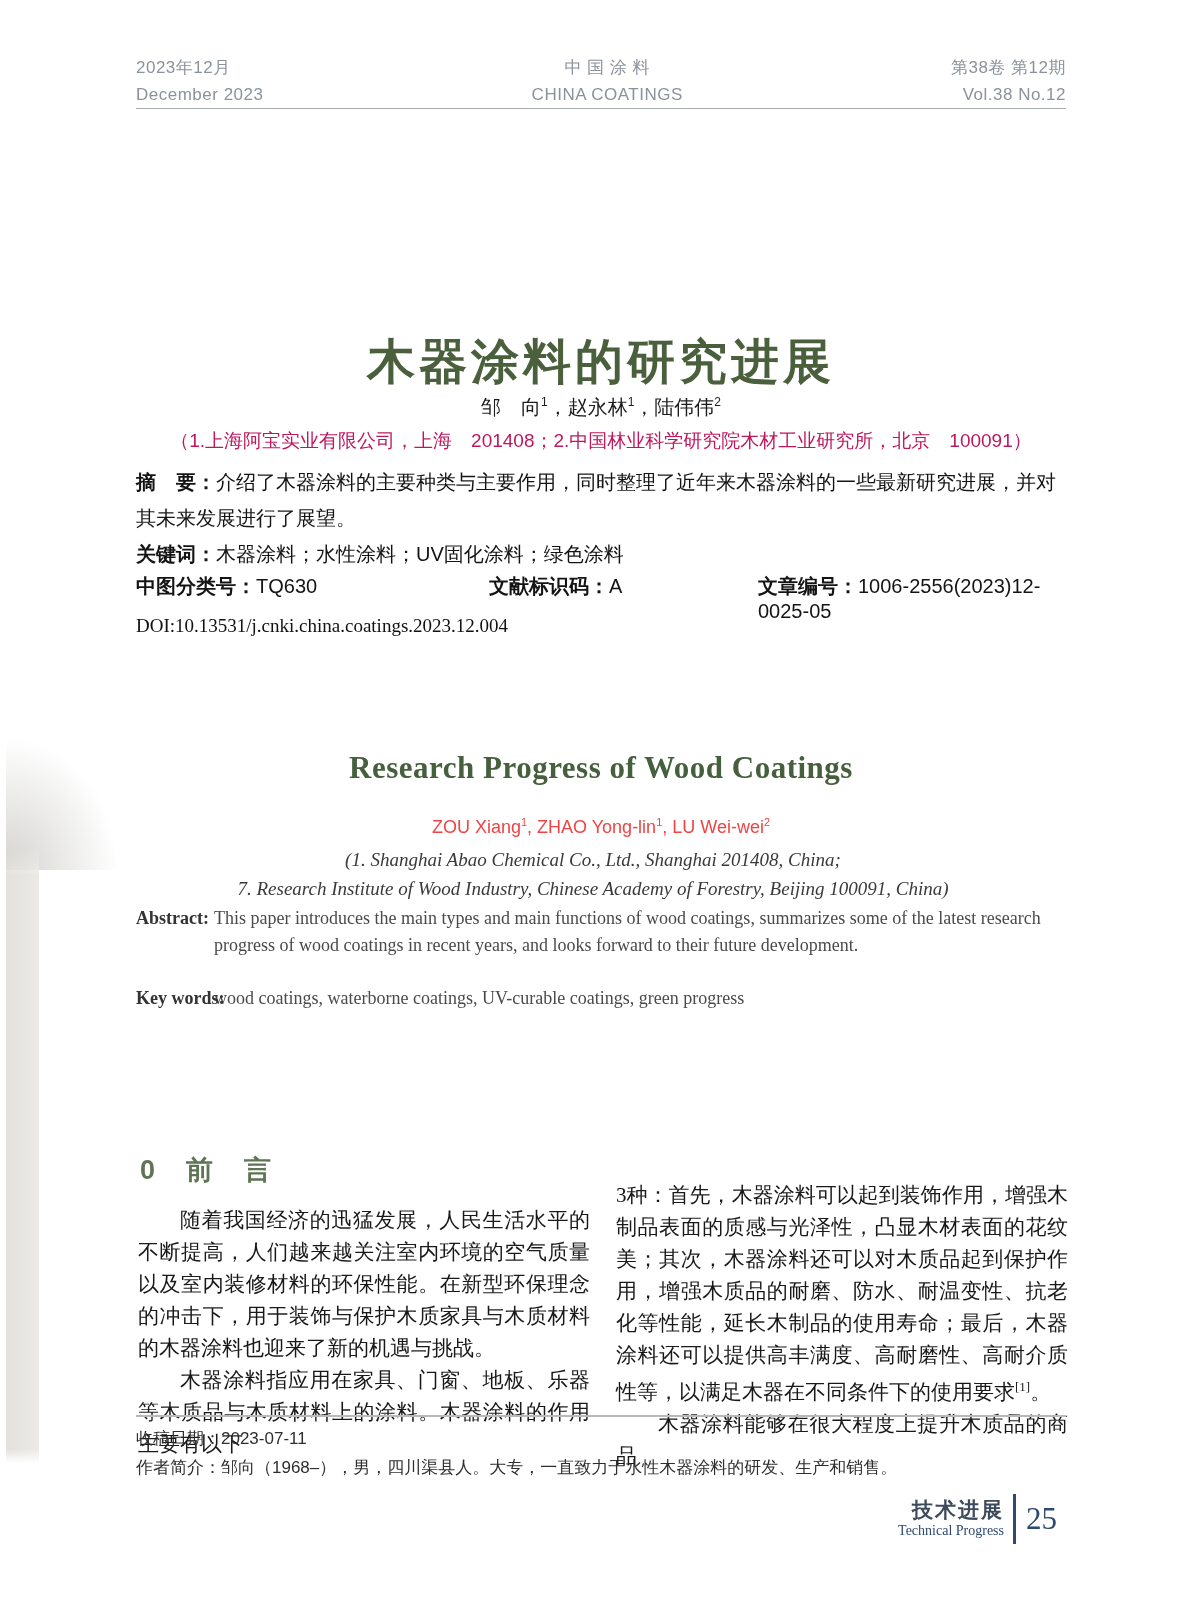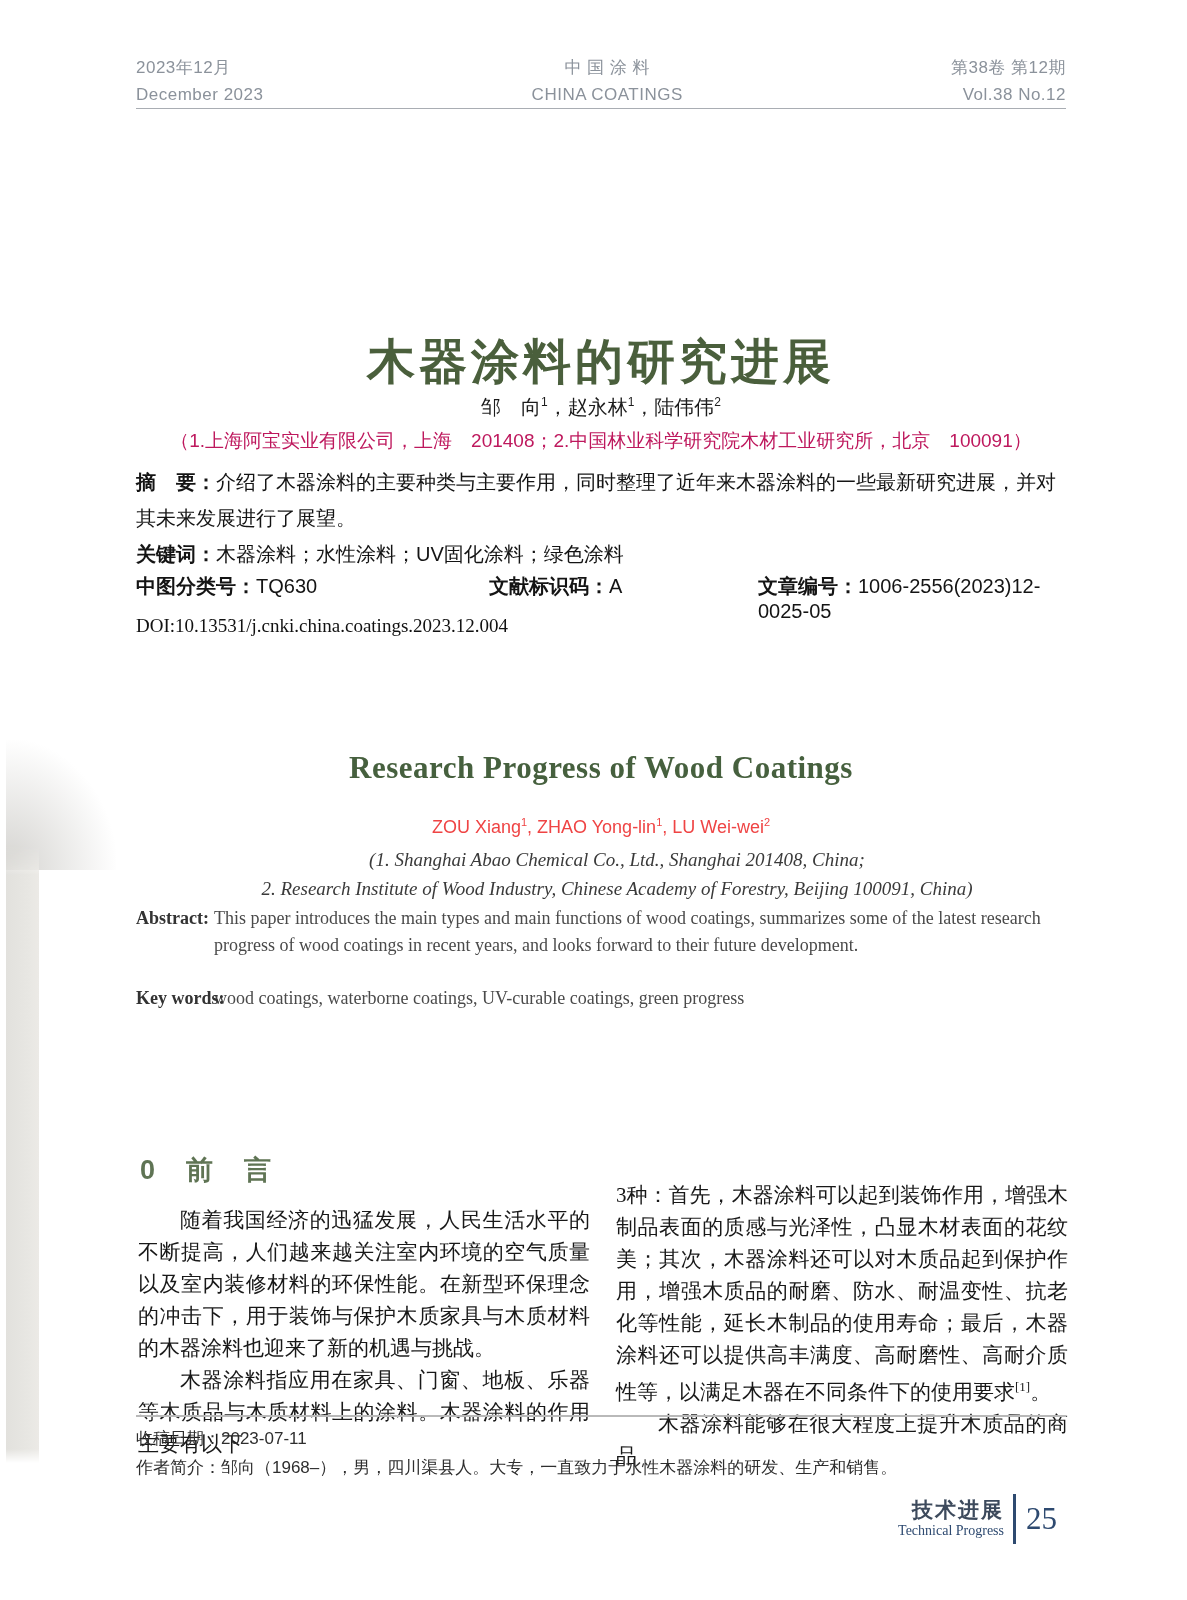--- a/index.html
+++ b/index.html
@@ -52,21 +52,21 @@
 
   
   .en-title {
     position:absolute; left:130px; top:750px; width:930px; text-align:center;
     font-family:"Liberation Serif","DejaVu Serif",serif; font-weight:bold;
     font-size:31px; color:#46603e; letter-spacing:0.5px;
   }
   .en-authors { position:absolute; left:130px; top:816px; width:930px; text-align:center; font-size:18px; color:#ef4444; }
   .en-authors sup { font-size:11px; }
   .en-affils {
-    position:absolute; left:146px; top:845px; width:930px; text-align:center;
+    position:absolute; left:122px; top:845px; width:930px; text-align:center;
     font-family:"Liberation Serif","DejaVu Serif",serif; font-style:italic;
     font-size:19px; line-height:29px; color:#3a3a3a;
   }
 
   
   .en-meta { position:absolute; left:130px; top:905px; width:935px; font-family:"Liberation Serif","DejaVu Serif",serif; color:#4a4a4a; }
   .en-abs { position:relative; padding-left:78px; font-size:18px; line-height:27px; }
   .en-abs .lbl { position:absolute; left:0; top:0; font-weight:bold; color:#333; }
   .en-kw { position:relative; padding-left:78px; font-size:18px; line-height:27px; margin-top:26px; }
   .en-kw .lbl { position:absolute; left:0; top:0; font-weight:bold; color:#333; }
@@ -145,21 +145,21 @@
   </div>
 
   <h2 class="en-title">Research Progress of Wood Coatings</h2>
 
   <div class="en-authors">
     <span>ZOU Xiang</span><sup>1</sup><span>, ZHAO Yong-lin</span><sup>1</sup><span>, LU Wei-wei</span><sup>2</sup>
   </div>
 
   <div class="en-affils">
     <div>(1. Shanghai Abao Chemical Co., Ltd., Shanghai 201408, China;</div>
-    <div>2. Research Institute of Wood Industry, Chinese Academy of Forestry, Beijing 100091, China)</div>
+    <div>7. Research Institute of Wood Industry, Chinese Academy of Forestry, Beijing 100091, China)</div>
   </div>
 
   <div class="en-meta">
     <div class="en-abs">
       <span class="lbl">Abstract:</span><span>This paper introduces the main types and main functions of wood coatings, summarizes some of the latest research progress of wood coatings in recent years, and looks forward to their future development.</span>
     </div>
     <div class="en-kw">
       <span class="lbl">Key words:</span><span>wood coatings, waterborne coatings, UV-curable coatings, green progress</span>
     </div>
   </div>

